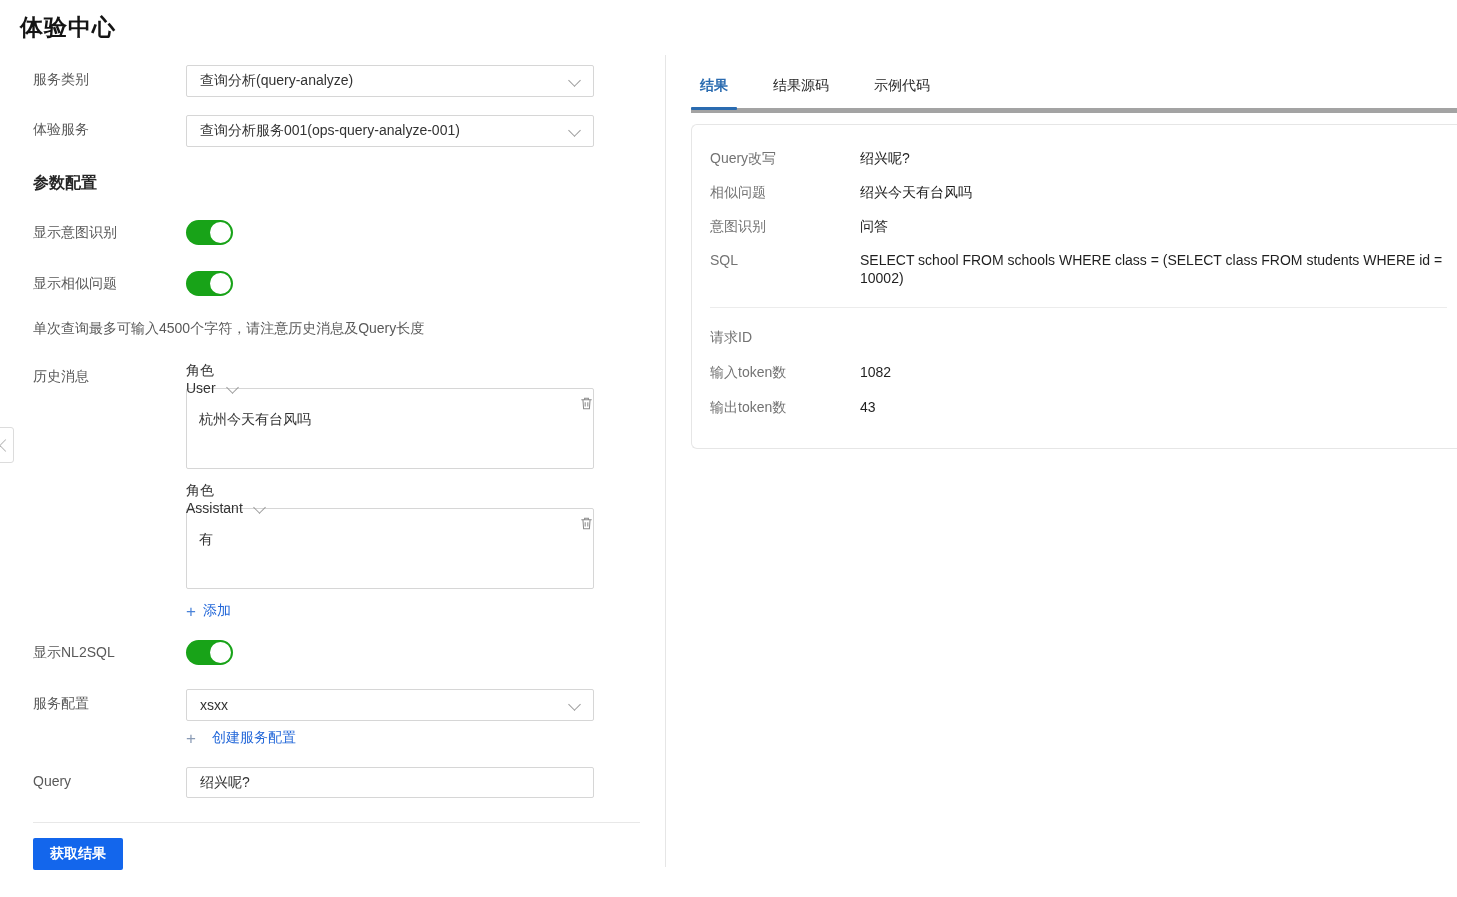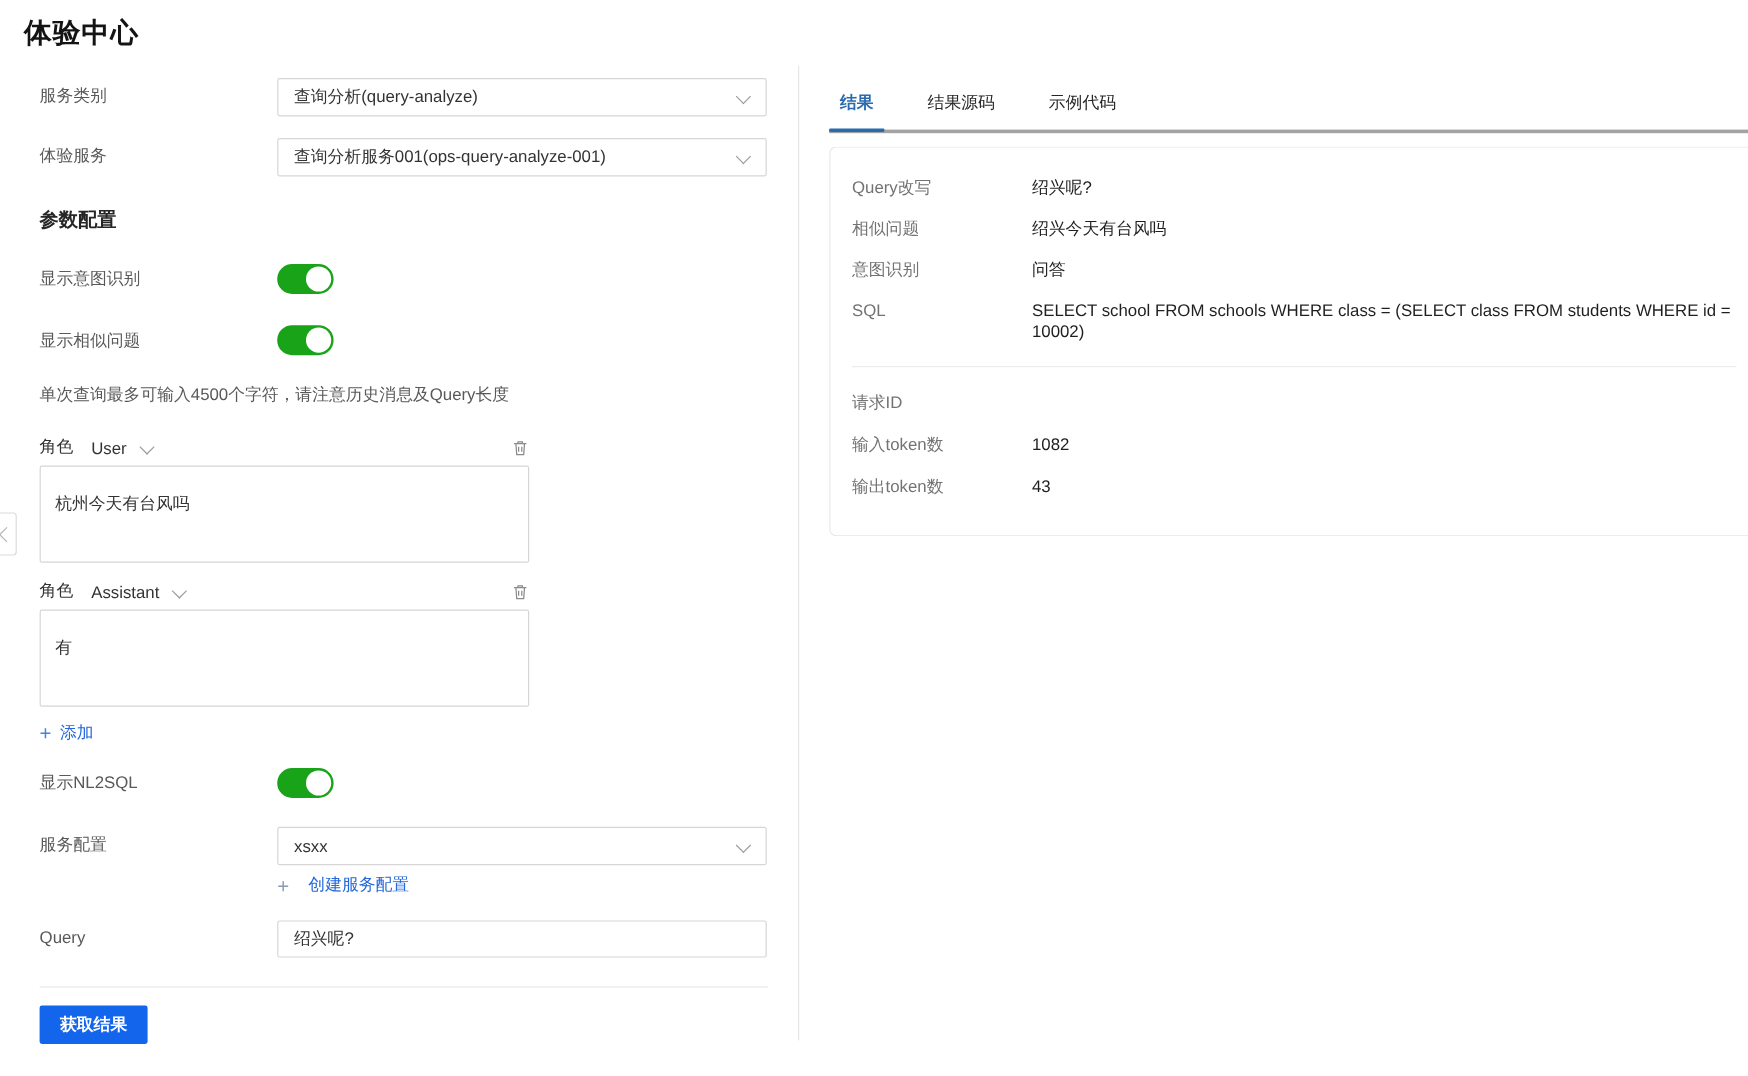--- a/index.html
+++ b/index.html
@@ -12,21 +12,21 @@
   }
   .page-title {
     margin:0; padding:12px 0 0 20px;
     font-size:23px; font-weight:600; color:#141414; letter-spacing:1px;
   }
   .columns { display:flex; margin-top:12px; height:812px; }
   .left-col { flex:0 0 665px; padding:10px 25px 0 33px; }
   .right-col { flex:1 1 auto; border-left:1px solid #e6e6e6; padding:0 0 0 25px; min-width:0; }
 
   
-  .frow { display:flex; margin-bottom:18px;gap:45px; }
+  .frow { display:flex; margin-bottom:18px; }
   .flabel { flex:0 0 153px; padding-top:6px; color:#595959; }
   .ctrl { width:408px; }
 
   .select {
     position:relative; width:408px; height:32px;
     border:1px solid #d6d6d6; border-radius:2px; background:#fff;
     display:flex; align-items:center; padding:0 30px 0 13px;
     color:#333; cursor:pointer;
   }
   .select .sel-text { overflow:hidden; white-space:nowrap; text-overflow:ellipsis; }
@@ -43,21 +43,21 @@
     position:relative; cursor:pointer; margin-top:2px;
   }
   .toggle .knob {
     position:absolute; right:2px; top:2px; width:21px; height:21px;
     border-radius:50%; background:#fff;
   }
   .toggle-row { margin-bottom:24px; }
 
   .note-text { color:#595959; margin:6px 0 24px 0; }
 
-  .msg-header { display:flex; align-items:center; width:408px; height:22px; margin-bottom:4px; }
+  .msg-header { display:flex; width:408px; height:22px; margin-bottom:4px;flex-direction:column; }
   .role-label { color:#333; margin-right:15px; }
   .role-select { display:flex; align-items:center; gap:12px; color:#333; cursor:pointer; }
   .role-select .chev { margin-top:-2px; }
   .icon-btn { margin-left:auto; cursor:pointer; display:flex; align-items:center; }
   .msg-textarea {
     width:408px; height:81px; border:1px solid #d6d6d6; border-radius:2px;
     padding:22px 12px; font:inherit; color:#333; resize:none; display:block; margin-bottom:13px;
   }
   .link-row { display:flex; align-items:center; color:#2468d9; cursor:pointer; margin-top:4px; }
   .link-row .plus-glyph { font-size:17px; font-weight:400; color:#4a83d9; margin-right:7px; line-height:1; }
@@ -78,21 +78,21 @@
   }
 
   .collapse-handle {
     position:absolute; left:-7px; top:427px; width:21px; height:36px;
     background:#fff; border:1px solid #dcdcdc; border-radius:3px;
     display:flex; align-items:center; justify-content:center; cursor:pointer;
   }
   .collapse-handle .chev { transform:rotate(135deg); margin-left:4px; border-color:#b5b5b5; }
 
   
-  .tabs { display:flex; padding-top:20px; border-bottom:3px solid #a3a3a3; }
+  .tabs { display:flex; padding-top:20px; border-bottom:5px solid #a3a3a3; }
   .tab {
     padding:2px 9px 13px 9px; margin-right:27px; color:#262626; cursor:pointer;
     position:relative; white-space:nowrap;
   }
   .tab.active { color:#2a6bb0; font-weight:700; }
   .tab.active::after {
     content:""; position:absolute; left:0; right:0; bottom:-2px; height:3px;
     background:#2a6bb0; border-radius:1px;
   }
 
@@ -156,20 +156,21 @@
       <div class="ctrl">
         <div class="toggle">
           <span class="knob"></span>
         </div>
       </div>
     </div>
 
     <div class="note-text">单次查询最多可输入4500个字符，请注意历史消息及Query长度</div>
 
     <div class="frow">
+      <div class="flabel">历史消息</div>
       <div class="ctrl">
 
         <div>
           <div class="msg-header">
             <span class="role-label">角色</span>
             <span class="role-select">
               <span>User</span>
               <span class="chev"></span>
             </span>
             <span class="icon-btn">

